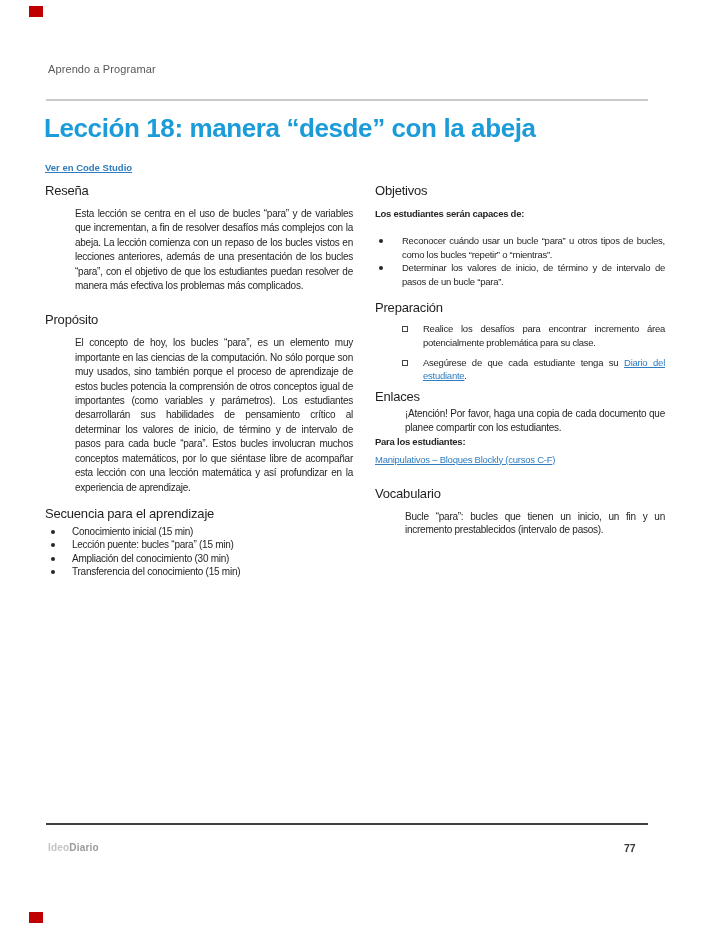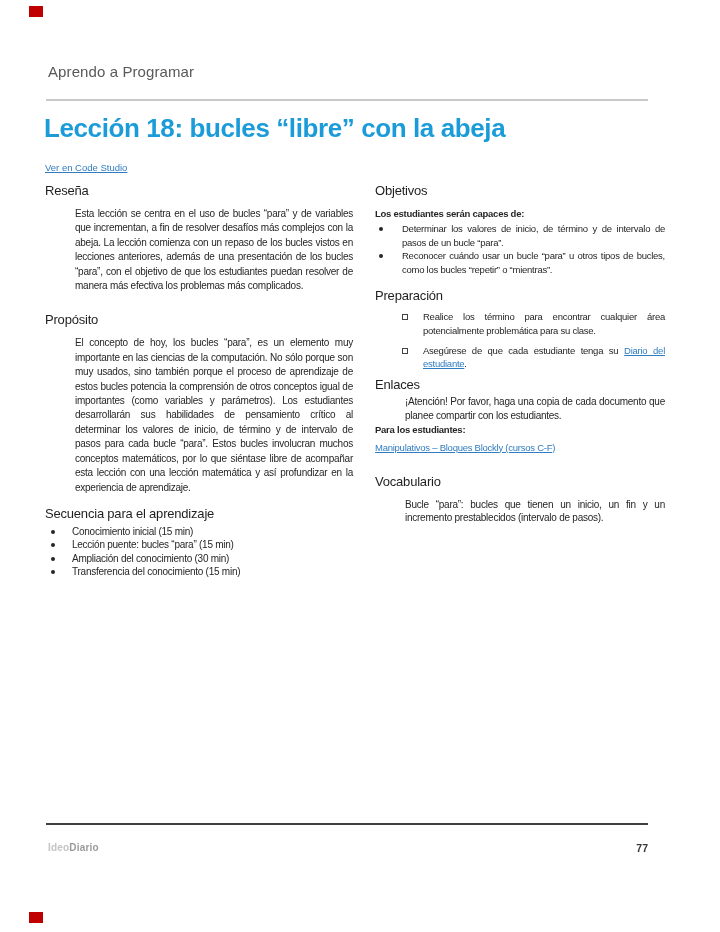--- a/index.html
+++ b/index.html
@@ -5,31 +5,31 @@
   * { margin:0; padding:0; box-sizing:border-box; }
   html,body { background:#e8e8e8; }
   .page {
     position:relative; width:720px; height:932px; background:#ffffff;
     font-family:"Liberation Sans", sans-serif; color:#262626; overflow:hidden;
     margin:0 auto;
   }
   .corner-mark { position:absolute; width:14px; height:11px; background:#c00000; left:29px; }
   .corner-mark.top { top:6px; }
   .corner-mark.bottom { top:912px; }
-  .header-text { position:absolute; left:48px; top:63px; font-size:15px; color:#595959; letter-spacing:0.1px; }
+  .header-text { position:absolute; left:48px; top:63px; font-size:11px; color:#595959; letter-spacing:0.1px; }
   .rule { position:absolute; left:46px; width:602px; height:2px; }
   .header-rule { top:99px; background:#c9c9c9; }
   .footer-rule { top:823px; background:#3f3f3f; }
   .title {
     position:absolute; left:44px; top:113px; width:640px;
     font-size:26px; font-weight:bold; color:#1b9cd9; letter-spacing:-0.4px;
   }
   .code-link {
     position:absolute; left:45px; top:162px; font-size:9.5px; color:#2f7cc0;
-    text-decoration:underline; cursor:pointer;
+    text-decoration:underline; cursor:pointer;font-weight:bold;
   }
   .col { position:absolute; top:183px; }
   .col.left  { left:45px;  width:308px; }
   .col.right { left:375px; width:290px; }
   h2 { font-size:13px; font-weight:normal; color:#1f1f1f; letter-spacing:-0.2px; margin:0 0 9px 0; }
   .mt-lg { margin-top:19px; }
   .mt-md { margin-top:11px; }
   .mt-sm { }
   p.body { font-size:10px; letter-spacing:-0.25px;margin-left:30px; }
   .lh-left  { line-height:14.4px; }
@@ -48,37 +48,37 @@
   .right .dot-list li { font-size:9.5px; line-height:13.8px; }
   .right .dot-list .li-text { padding-left:19px; text-align:justify; }
   .box-list li { display:flex; font-size:9.5px; line-height:13.8px; letter-spacing:-0.25px; margin-bottom:6px; }
   .box-list .box {
     flex:0 0 auto; width:6px; height:6px; border:1px solid #444; background:#fff;
     margin:4px 0 0 27px;
   }
   .box-list .li-text { flex:1; padding-left:15px; text-align:justify; }
   .inline-link { color:#2f7cc0; text-decoration:underline; cursor:pointer; }
   .block-link { display:inline-block; font-size:9.5px; letter-spacing:-0.25px; line-height:13.8px; }
-  .intro-bold { font-size:9.5px; font-weight:bold; letter-spacing:-0.25px; line-height:13.8px; margin-bottom:1px; }
+  .intro-bold { font-size:9.5px; font-weight:bold; letter-spacing:-0.25px; line-height:13.8px; margin-bottom:13px; }
   .footer-brand { position:absolute; left:48px; top:842px; font-size:10px; font-weight:bold; letter-spacing:0.2px; }
   .footer-brand .ideo { color:#c4c4c4; }
   .footer-brand .digital { color:#9b9b9b; }
-  .page-number { position:absolute; left:624px; top:842px; width:24px; text-align:right; font-size:10.5px; font-weight:bold; color:#383838; }
+  .page-number { position:absolute; left:624px; top:842px; width:24px; text-align:left; font-size:10.5px; font-weight:bold; color:#383838; }
 </style>
 </head>
 <body>
 
 <div class="page">
 
   <div class="corner-mark top"></div>
 
   <div class="header-text">Aprendo a Programar</div>
   <div class="rule header-rule"></div>
 
-  <h1 class="title">Lección 18: bucles “libre” con la abeja</h1>
+  <h1 class="title">Lección 18: manera “desde” con la abeja</h1>
   <a class="code-link">Ver en Code Studio</a>
 
   <div class="col left">
     <h2>Reseña</h2>
     <p class="body just lh-left">Esta lección se centra en el uso de bucles “para” y de variables que incrementan, a fin de resolver desafíos más complejos con la abeja. La lección comienza con un repaso de los bucles vistos en lecciones anteriores, además de una presentación de los bucles “para”, con el objetivo de que los estudiantes puedan resolver de manera más efectiva los problemas más complicados.</p>
 
     <h2 class="mt-lg">Propósito</h2>
     <p class="body just lh-left">El concepto de hoy, los bucles “para”, es un elemento muy importante en las ciencias de la computación. No sólo porque son muy usados, sino también porque el proceso de aprendizaje de estos bucles potencia la comprensión de otros conceptos igual de importantes (como variables y parámetros). Los estudiantes desarrollarán sus habilidades de pensamiento crítico al determinar los valores de inicio, de término y de intervalo de pasos para cada bucle “para”. Estos bucles involucran muchos conceptos matemáticos, por lo que siéntase libre de acompañar esta lección con una lección matemática y así profundizar en la experiencia de aprendizaje.</p>
 
     <h2 class="mt-md" style="margin-bottom:4px;">Secuencia para el aprendizaje</h2>
@@ -101,33 +101,33 @@
       </li>
     </ul>
   </div>
 
   <div class="col right">
     <h2>Objetivos</h2>
     <p class="intro-bold">Los estudiantes serán capaces de:</p>
     <ul class="dot-list">
       <li>
         <span class="dot"></span>
-        <span class="li-text">Determinar los valores de inicio, de término y de intervalo de pasos de un bucle “para”.</span>
+        <span class="li-text">Reconocer cuándo usar un bucle “para” u otros tipos de bucles, como los bucles “repetir” o “mientras”.</span>
       </li>
       <li>
         <span class="dot"></span>
-        <span class="li-text">Reconocer cuándo usar un bucle “para” u otros tipos de bucles, como los bucles “repetir” o “mientras”.</span>
+        <span class="li-text">Determinar los valores de inicio, de término y de intervalo de pasos de un bucle “para”.</span>
       </li>
     </ul>
 
     <h2 class="mt-md" style="margin-bottom:7px;">Preparación</h2>
     <ul class="box-list">
       <li>
         <span class="box"></span>
-        <span class="li-text"><span>Realice los término para encontrar cualquier área potencialmente problemática para su clase.</span></span>
+        <span class="li-text"><span>Realice los desafíos para encontrar incremento área potencialmente problemática para su clase.</span></span>
       </li>
       <li>
         <span class="box"></span>
         <span class="li-text"><span>Asegúrese de que cada estudiante tenga su </span><a class="inline-link">Diario del estudiante</a><span>.</span></span>
       </li>
     </ul>
 
     <h2 class="mt-sm" style="margin-bottom:3px;">Enlaces</h2>
     <p class="body just lh-right">¡Atención! Por favor, haga una copia de cada documento que planee compartir con los estudiantes.</p>
     <p class="intro-bold" style="margin:0;">Para los estudiantes:</p>

